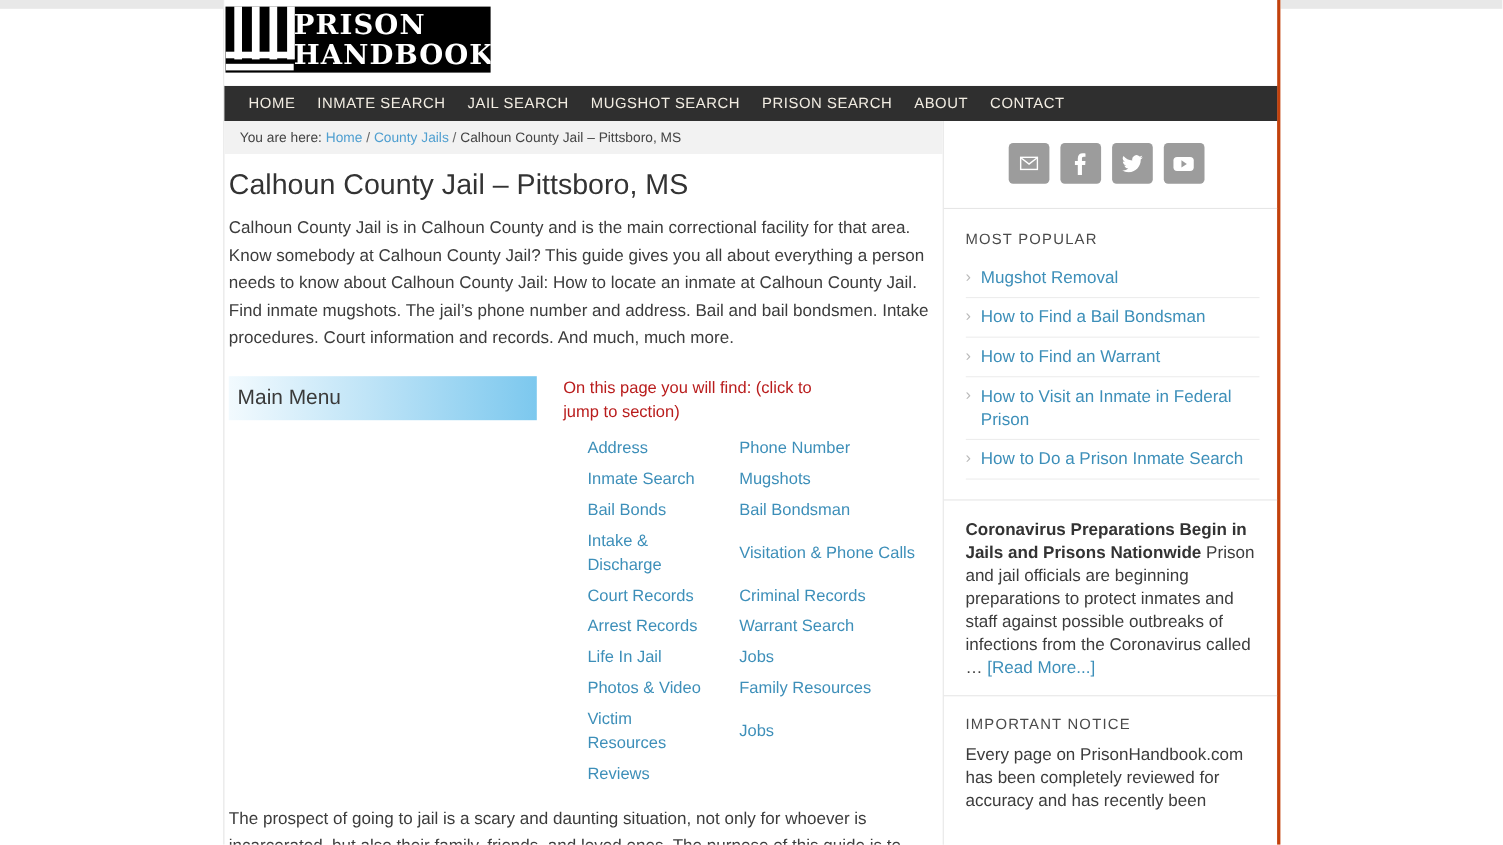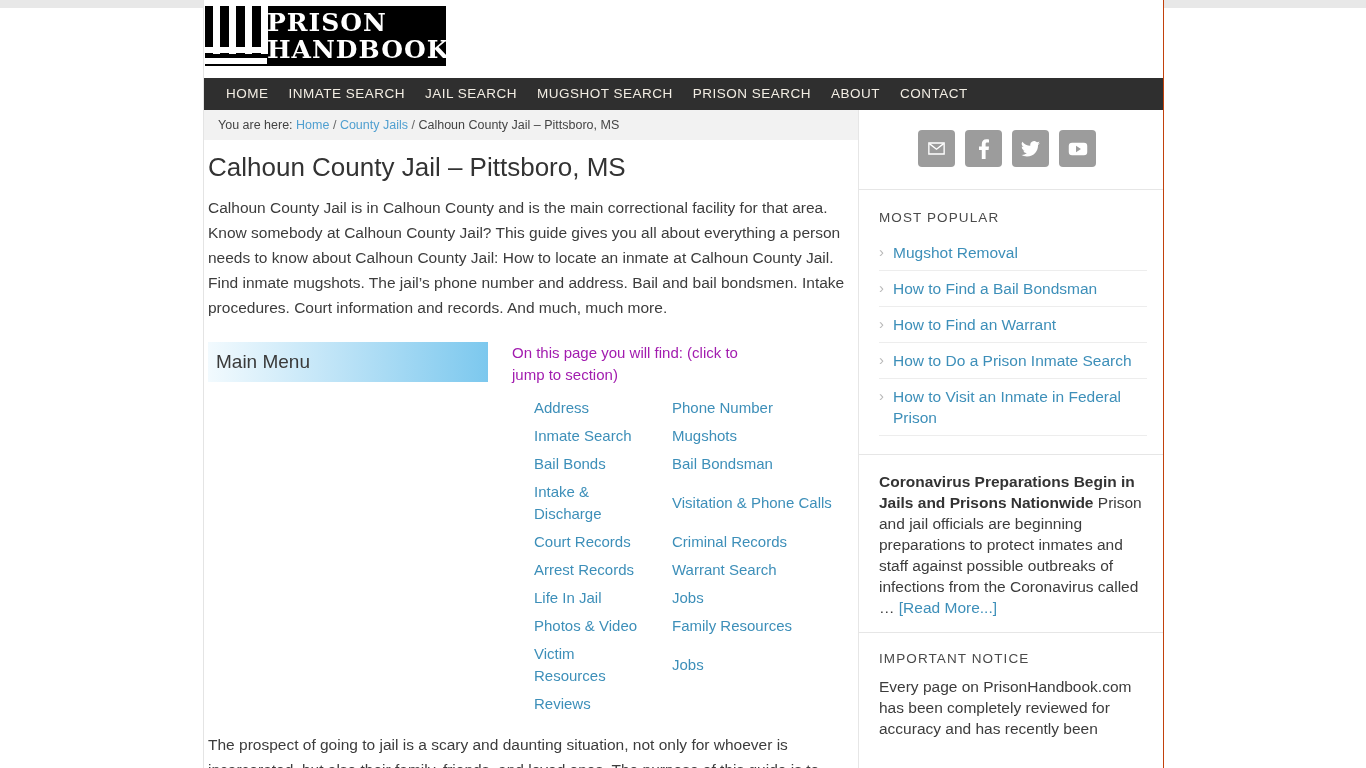--- a/index.html
+++ b/index.html
@@ -27,21 +27,21 @@
     width: 961px; height: 8px;
     background: #ffffff;
   }
   .site {
     position: absolute;
     top: 0; left: 203px;
     width: 961px;
     height: 768px;
     background: #ffffff;
     border-left: 1px solid #e4e4e4;
-    border-right: 1px solid #c2410c;
+    border-right: 3px solid #c2410c;
   }
   
   .header {
     height: 78px;
     position: relative;
     background: #ffffff;
   }
   .logo {
     position: absolute;
     left: 1px; top: 6px;
@@ -141,21 +141,21 @@
     align-items: center;
     padding-left: 8px;
     font-size: 19px;
     color: #3a3a3a;
     width: 280px;
   }
   .toc-col { flex: 1; padding-left: 4px; }
   .toc-lead {
     font-size: 15px;
     line-height: 22px;
-    color: #a21caf;
+    color: #b91c1c;
     margin: 0 0 8px 0;
     max-width: 258px;
   }
   .toc-grid {
     display: grid;
     grid-template-columns: 138px 1fr;
     font-size: 15px;
     line-height: 22px;
   }
   .toc-grid .cell {
@@ -410,24 +410,24 @@
             <li>
                 <a>Mugshot Removal</a>
               </li>
             <li>
                 <a>How to Find a Bail Bondsman</a>
               </li>
             <li>
                 <a>How to Find an Warrant</a>
               </li>
             <li>
-                <a>How to Do a Prison Inmate Search</a>
+                <a>How to Visit an Inmate in Federal Prison</a>
               </li>
             <li>
-                <a>How to Visit an Inmate in Federal Prison</a>
+                <a>How to Do a Prison Inmate Search</a>
               </li>
           </ul>
         </div>
 
         <div class="news-widget">
           <p class="news-body">
             <span class="news-title">Coronavirus Preparations Begin in Jails and Prisons Nationwide</span>
             <span>Prison and jail officials are beginning preparations to protect inmates and staff against possible outbreaks of infections from the Coronavirus called … </span><a>[Read More...]</a>
           </p>
         </div>

